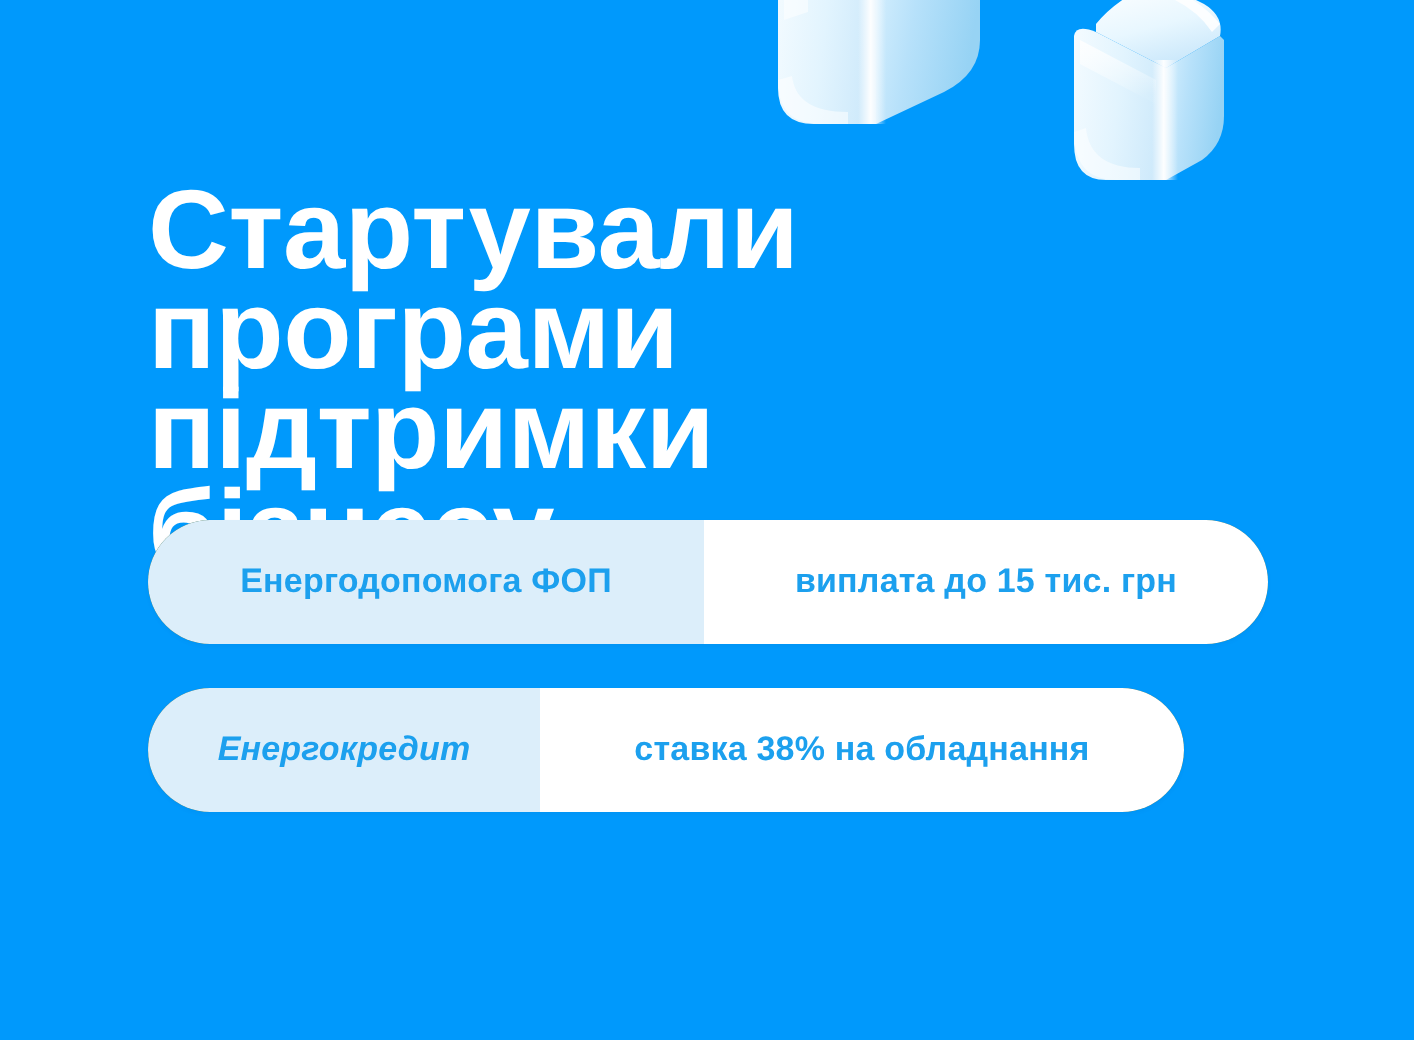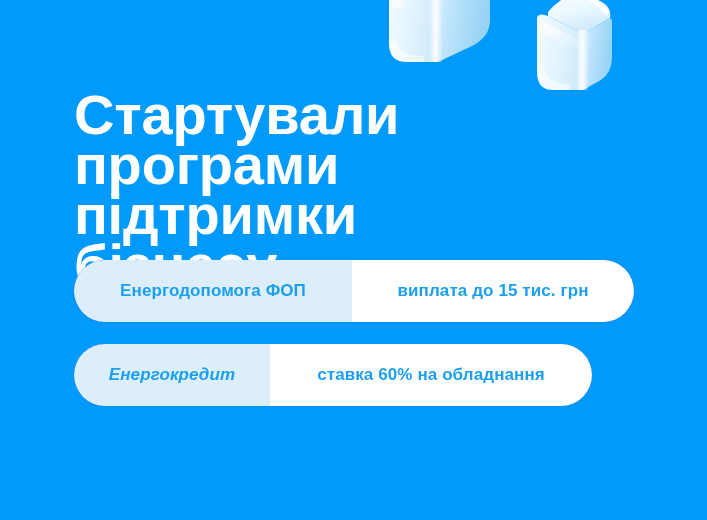--- a/index.html
+++ b/index.html
@@ -48,21 +48,21 @@
   }
 
   
   .pill {
     position: absolute;
     display: flex;
     align-items: stretch;
     height: 62px;
     border-radius: 31px;
     overflow: hidden;
-    background: #1d4ed8;
+    background: #14532d;
     box-shadow: 0 1px 2px rgba(0, 60, 120, 0.06);
   }
   .pill-1 {
     left: 74px;
     top: 260px;
     width: 560px;
   }
   .pill-2 {
     left: 74px;
     top: 344px;
@@ -163,16 +163,16 @@
 програми підтримки
 бізнесу</h1>
 
   <div class="pill pill-1">
     <div class="pill-seg left">Енергодопомога ФОП</div>
     <div class="pill-seg right">виплата до 15 тис. грн</div>
   </div>
 
   <div class="pill pill-2">
     <div class="pill-seg left">Енергокредит</div>
-    <div class="pill-seg right">ставка 60% на обладнання</div>
+    <div class="pill-seg right">ставка 38% на обладнання</div>
   </div>
 
 </div>
 
 </body></html>

